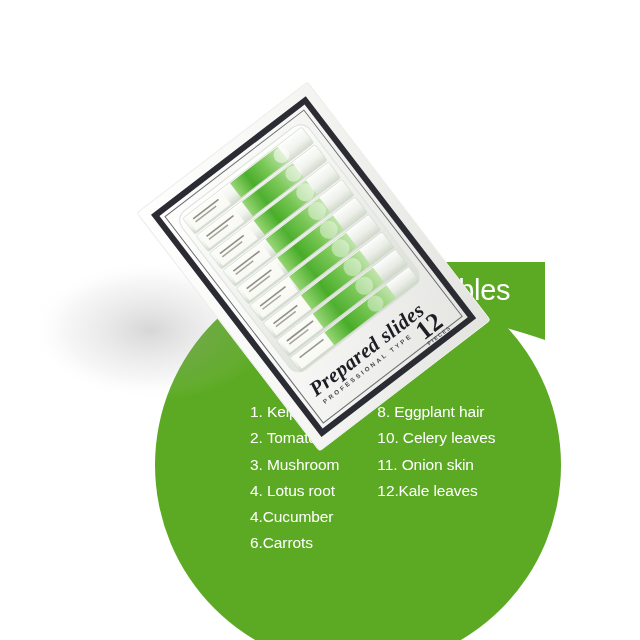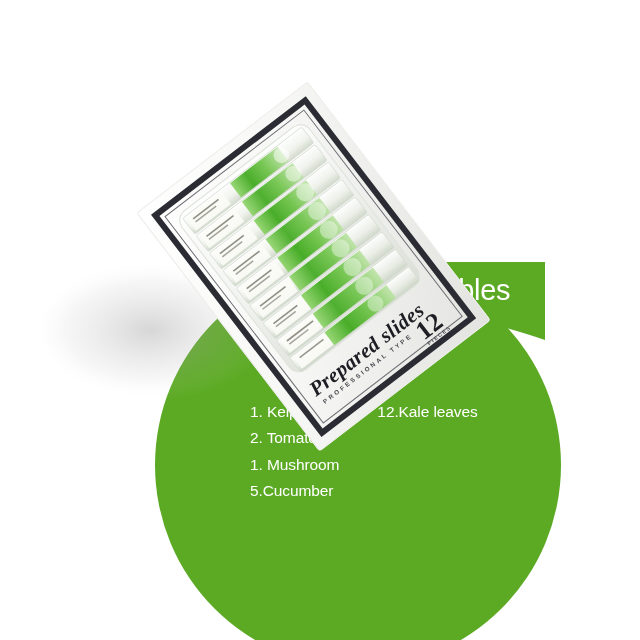--- a/index.html
+++ b/index.html
@@ -94,24 +94,29 @@
       <path d="M498 326 L545 326 L545 340 C528 334 512 329 498 326 Z" fill="#5CAA24"></path>
     </g>
   </svg>
 
   <div id="product-title">vegetables</div>
 
   <div id="contents-list">
     <div class="list-column">
       <div class="list-item">1. Kelp</div>
       <div class="list-item">2. Tomato</div>
-      <div class="list-item">1. Mushroom</div>
-      <div class="list-item">5.Cucumber</div>
+      <div class="list-item">3. Mushroom</div>
+      <div class="list-item">4. Lotus root</div>
+      <div class="list-item">4.Cucumber</div>
+      <div class="list-item">6.Carrots</div>
     </div>
     <div class="list-column">
+      <div class="list-item">8. Eggplant hair</div>
+      <div class="list-item">10. Celery leaves</div>
+      <div class="list-item">11. Onion skin</div>
       <div class="list-item">12.Kale leaves</div>
     </div>
   </div>
 
   <svg id="slide-package" viewBox="0 0 640 640">
     <defs>
       <linearGradient id="cardSheen" x1="0" y1="0" x2="1" y2="1">
         <stop offset="0%" stop-color="#ffffff"></stop>
         <stop offset="45%" stop-color="#f6f6f4"></stop>
         <stop offset="100%" stop-color="#e3e3e0"></stop>

